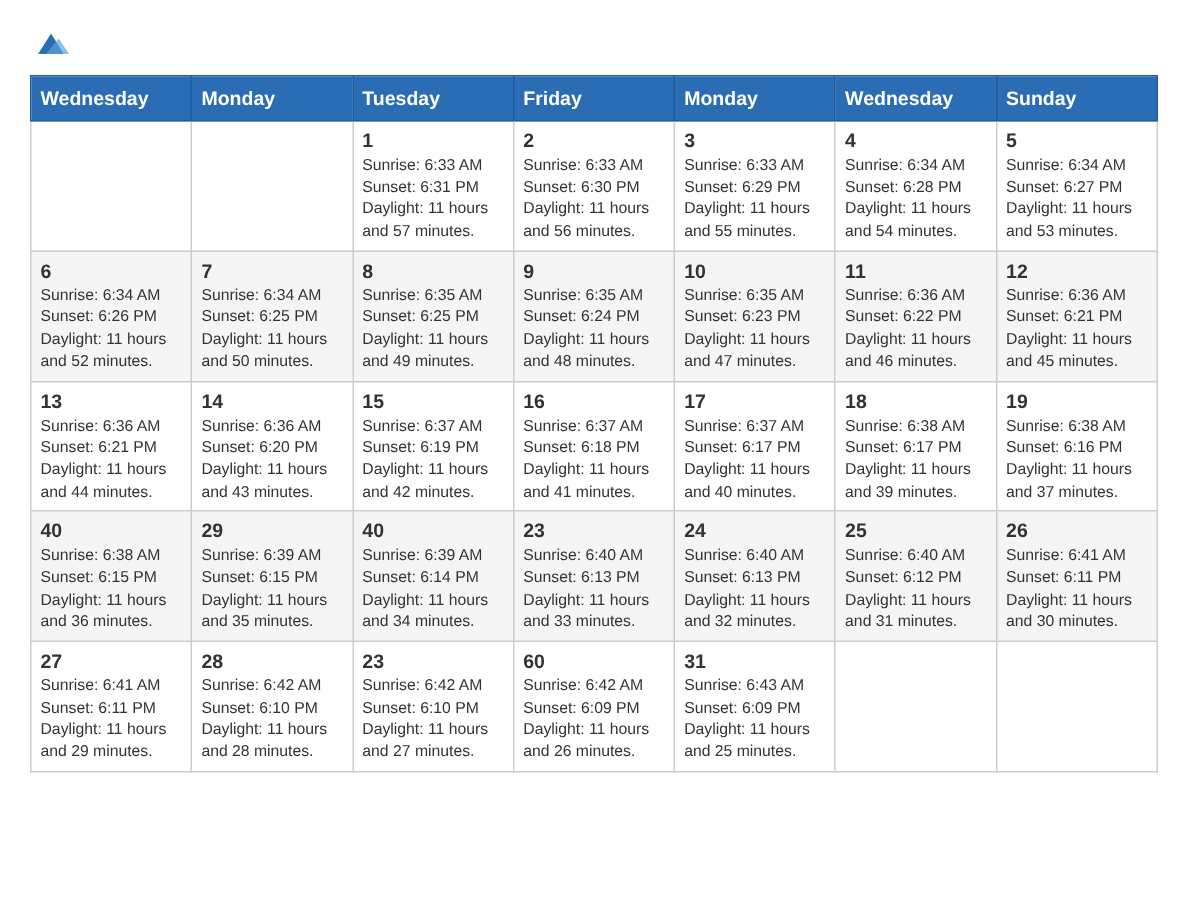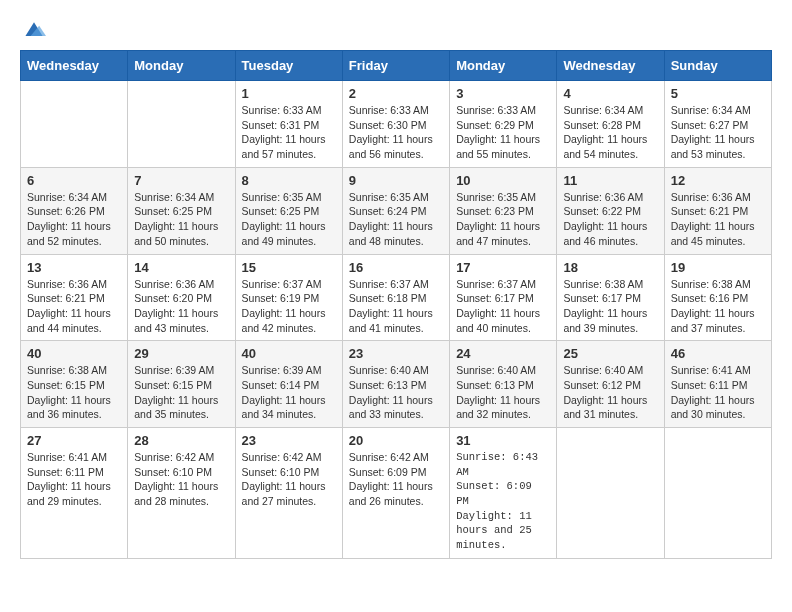--- a/index.html
+++ b/index.html
@@ -280,21 +280,21 @@
 Sunset: 6:13 PM
 Daylight: 11 hours and 32 minutes.</div>
         </td>
         <td>
           <div class="day-number">25</div>
           <div class="day-info" style="white-space: pre-line;">Sunrise: 6:40 AM
 Sunset: 6:12 PM
 Daylight: 11 hours and 31 minutes.</div>
         </td>
         <td>
-          <div class="day-number">46</div>
+          <div class="day-number">26</div>
           <div class="day-info" style="white-space: pre-line;">Sunrise: 6:41 AM
 Sunset: 6:11 PM
 Daylight: 11 hours and 30 minutes.</div>
         </td>
       </tr>
       <tr>
         <td>
           <div class="day-number">27</div>
           <div class="day-info" style="white-space: pre-line;">Sunrise: 6:41 AM
 Sunset: 6:11 PM
@@ -306,28 +306,28 @@
 Sunset: 6:10 PM
 Daylight: 11 hours and 28 minutes.</div>
         </td>
         <td>
           <div class="day-number">23</div>
           <div class="day-info" style="white-space: pre-line;">Sunrise: 6:42 AM
 Sunset: 6:10 PM
 Daylight: 11 hours and 27 minutes.</div>
         </td>
         <td>
-          <div class="day-number">20</div>
+          <div class="day-number">60</div>
           <div class="day-info" style="white-space: pre-line;">Sunrise: 6:42 AM
 Sunset: 6:09 PM
 Daylight: 11 hours and 26 minutes.</div>
         </td>
         <td>
           <div class="day-number">31</div>
-          <div class="day-info" style="white-space: pre-line; font-family: Liberation Mono, monospace;">Sunrise: 6:43 AM
+          <div class="day-info" style="white-space: pre-line;">Sunrise: 6:43 AM
 Sunset: 6:09 PM
 Daylight: 11 hours and 25 minutes.</div>
         </td>
         <td class="empty-cell"></td>
         <td class="empty-cell"></td>
       </tr>
     </tbody>
 </table>
 
 </body></html>

